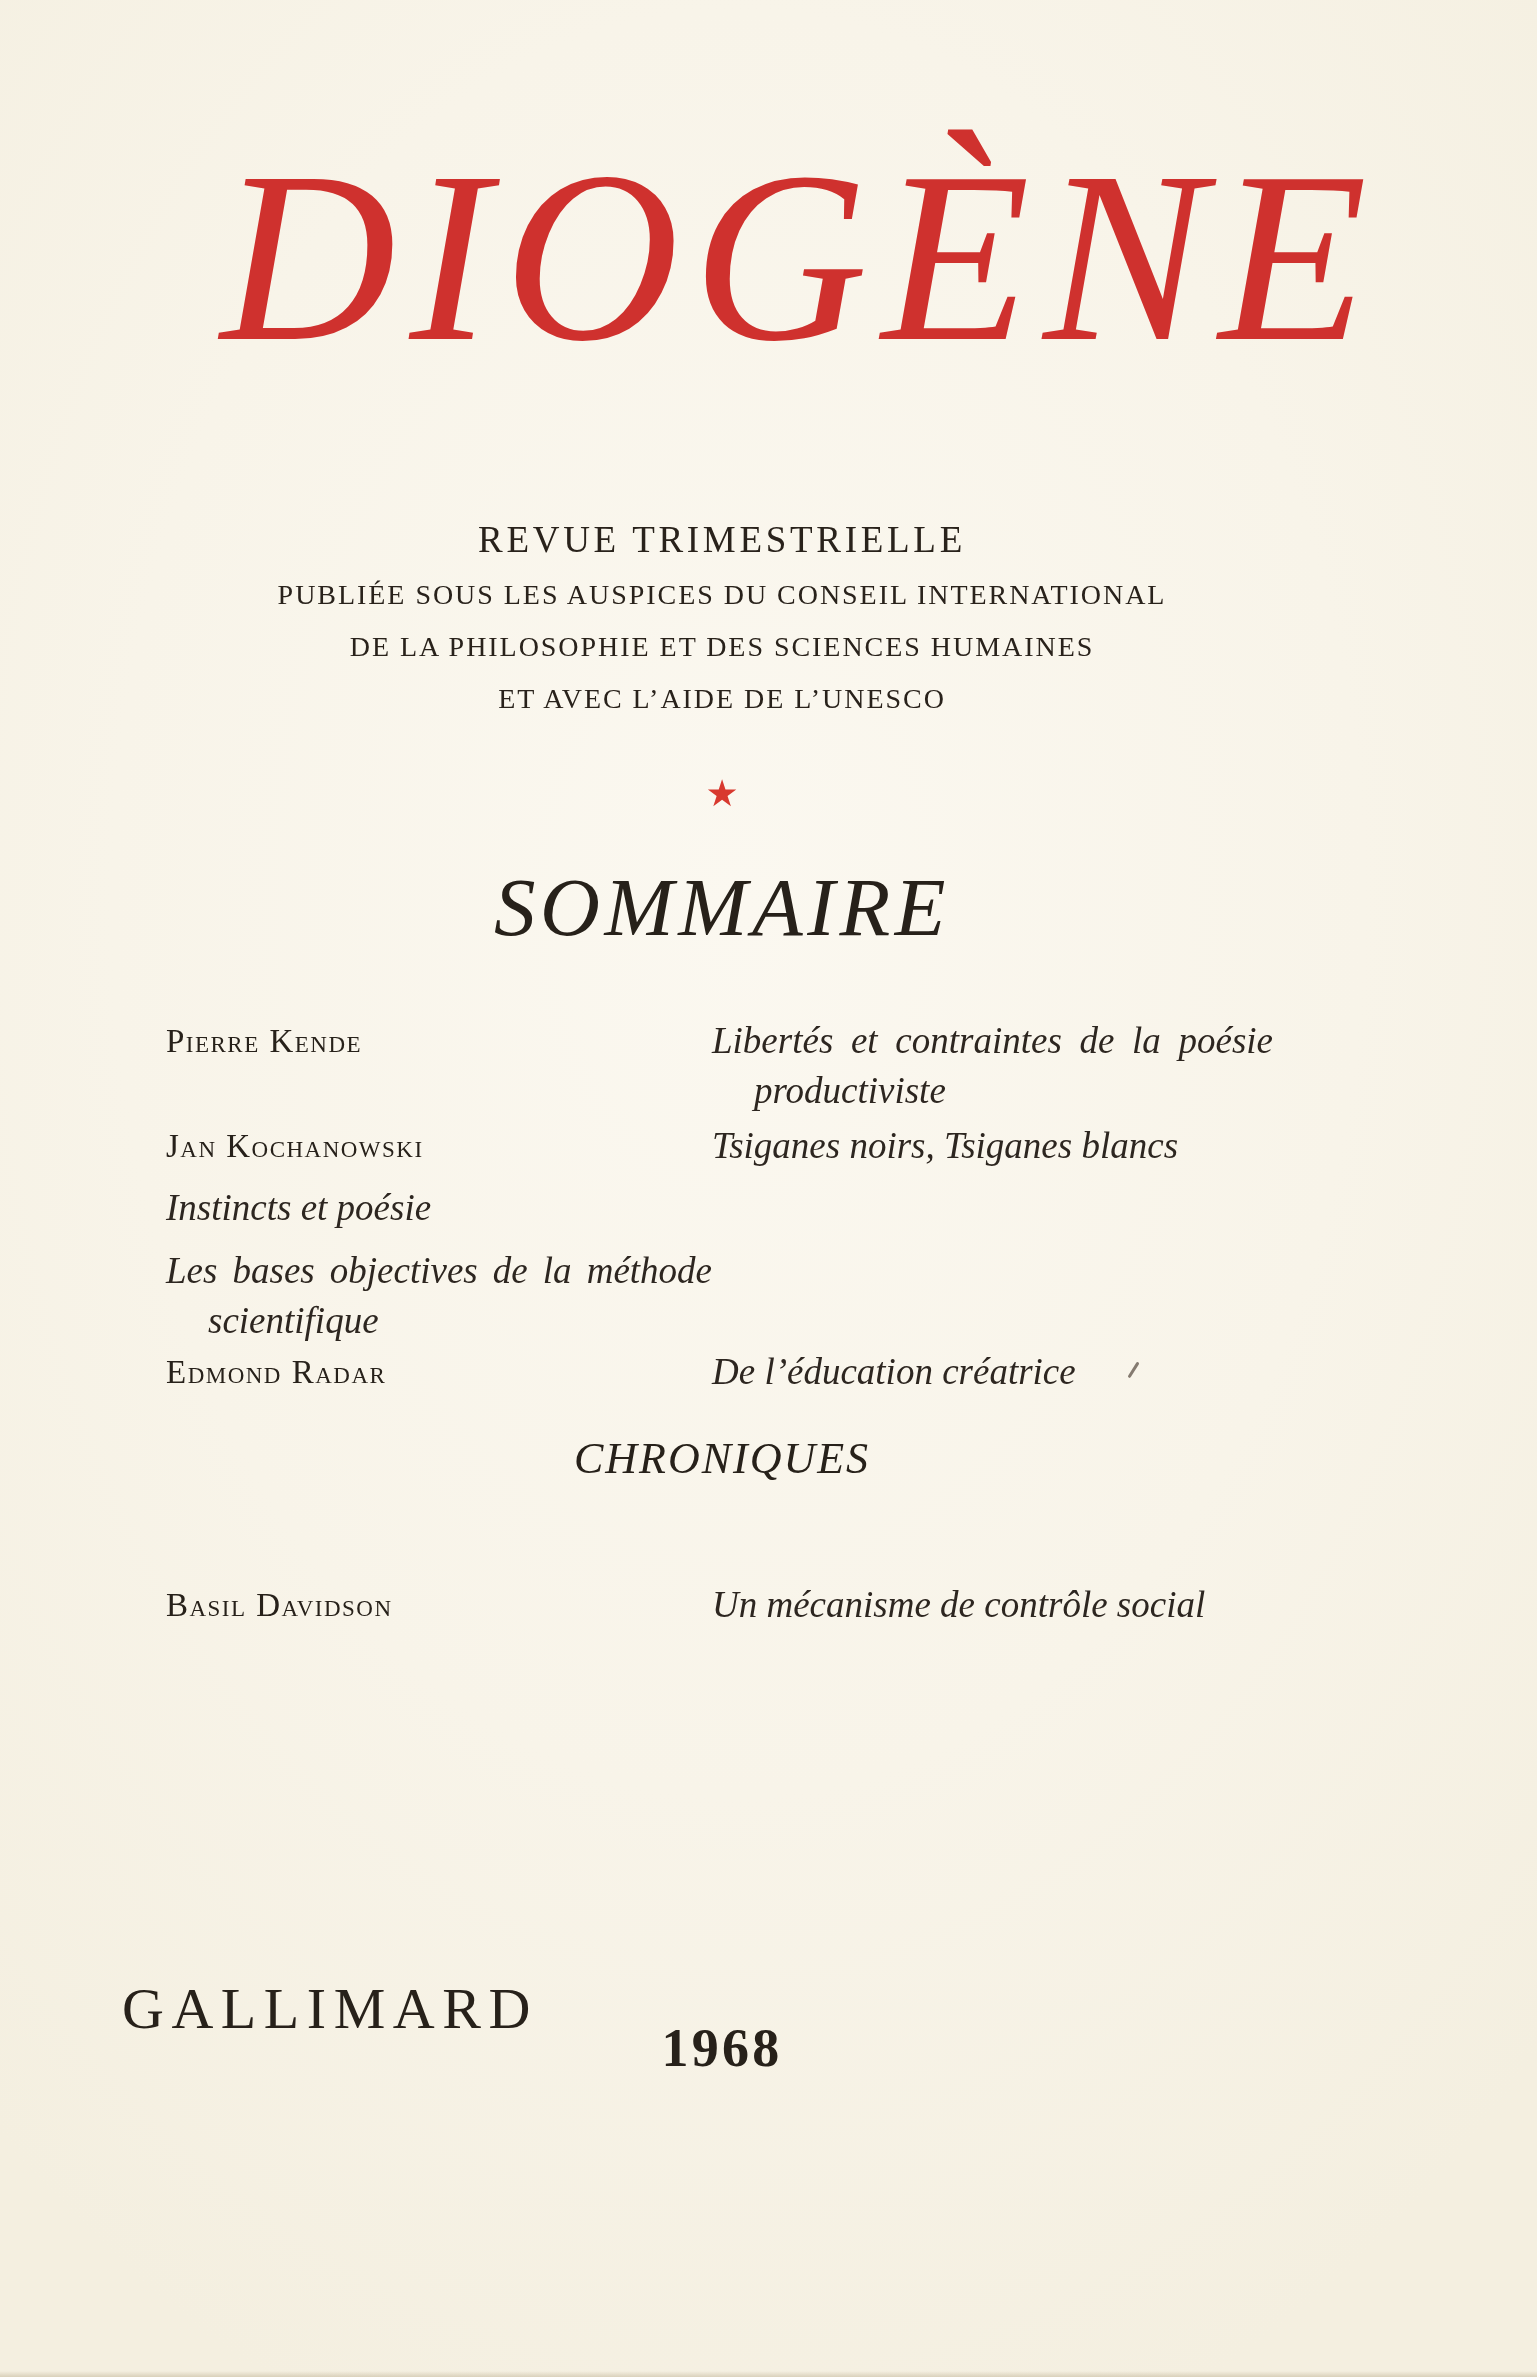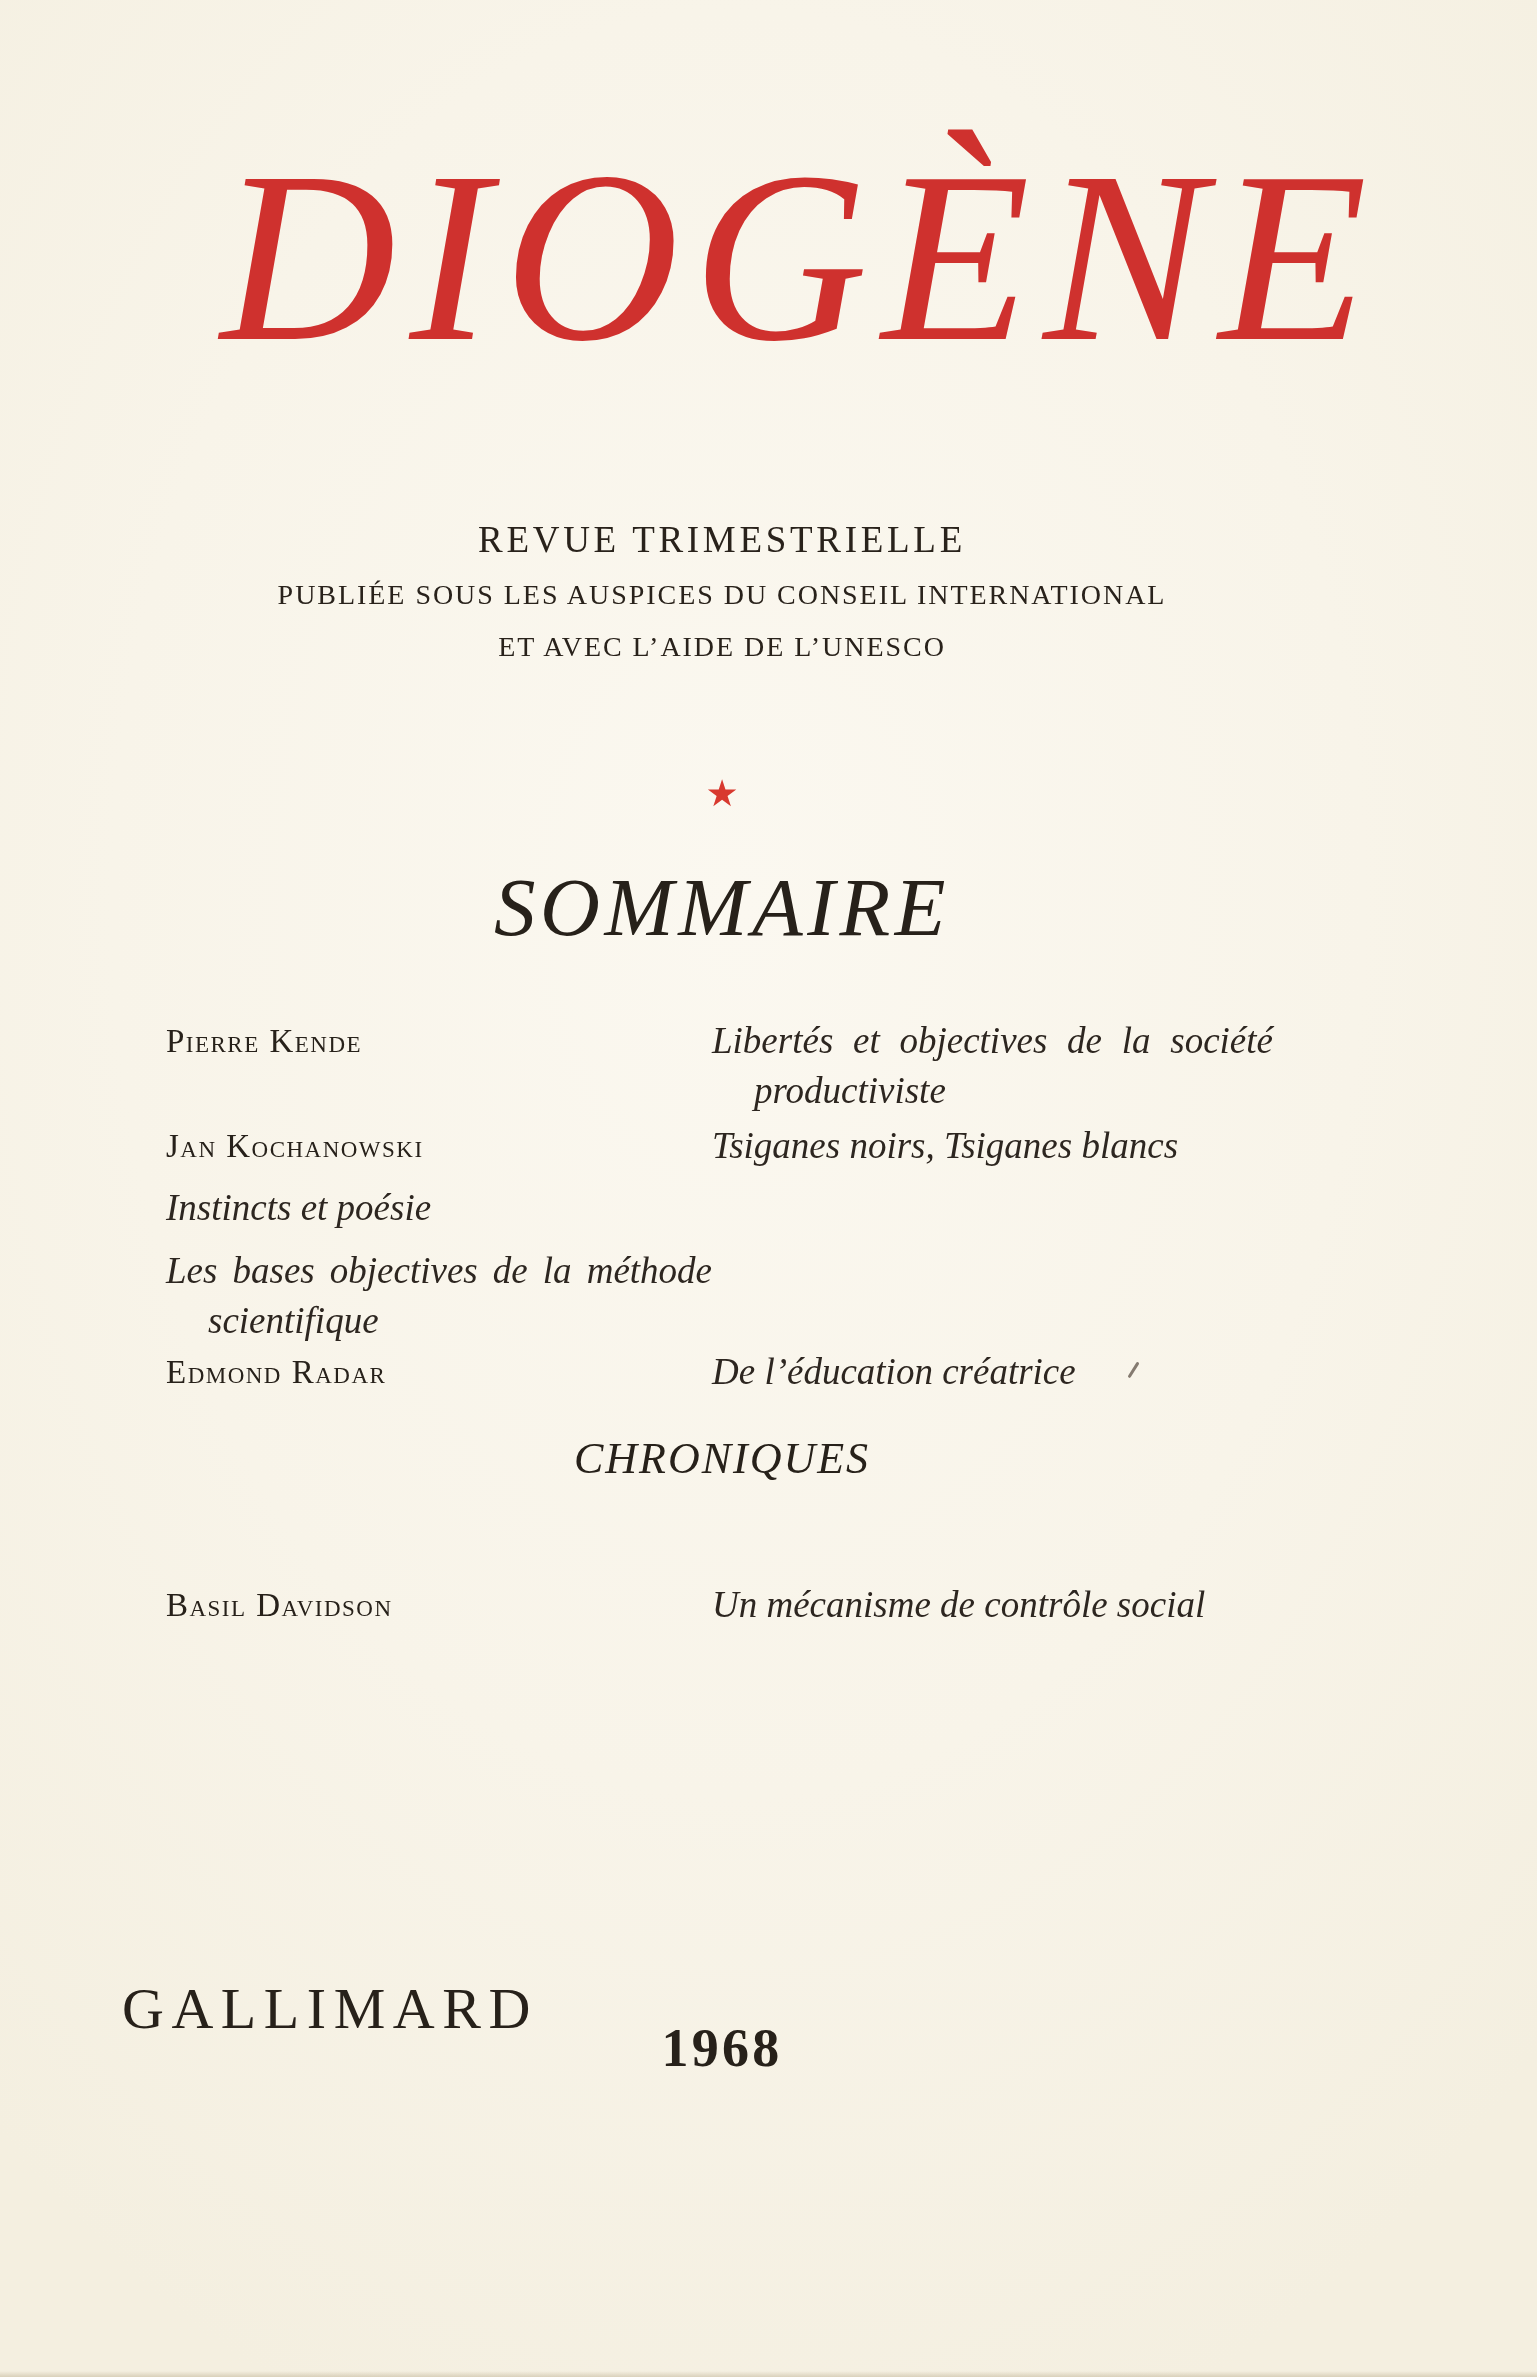--- a/index.html
+++ b/index.html
@@ -104,31 +104,32 @@
 </head>
 <body>
 
 <div class="page">
 
   <div class="masthead">DIOGÈNE</div>
 
   <div class="content subtitle-block" style="position:absolute;">
     <div class="subtitle-main">REVUE TRIMESTRIELLE</div>
     <div class="subtitle-line">PUBLIÉE SOUS LES AUSPICES DU CONSEIL INTERNATIONAL</div>
+    <div class="subtitle-line">DE LA PHILOSOPHIE ET DES SCIENCES HUMAINES</div>
     <div class="subtitle-line">ET AVEC L’AIDE DE L’UNESCO</div>
   </div>
 
   <div class="star">★</div>
 
   <div class="content sommaire-heading" style="position:absolute;">SOMMAIRE</div>
 
   <div class="toc-row" style="top:1016px;">
     <div class="author">Pierre Kende</div>
     <div class="work-title">
-      <div class="work-line-justified">Libertés et objectives de la société</div>
+      <div class="work-line-justified">Libertés et contraintes de la poésie</div>
       <div class="work-line-indented">productiviste</div>
     </div>
   </div>
 
   <div class="toc-row" style="top:1121px;">
     <div class="author">Jan Kochanowski</div>
     <div class="work-title">
       <div>Tsiganes noirs, Tsiganes blancs</div>
     </div>
   </div>

